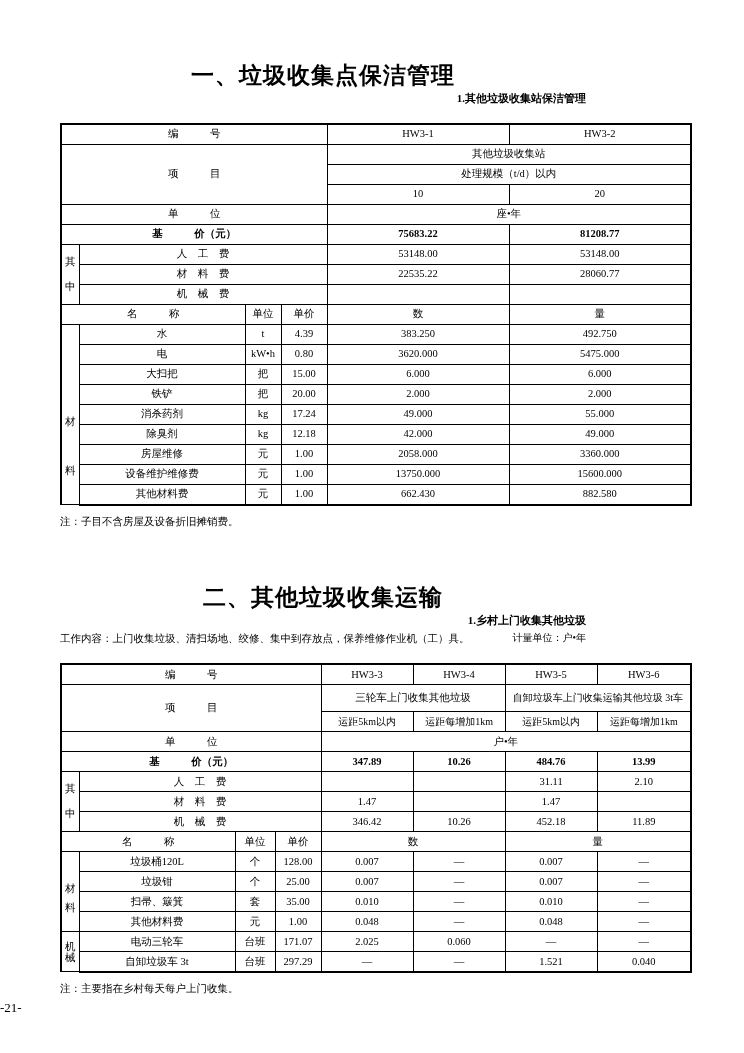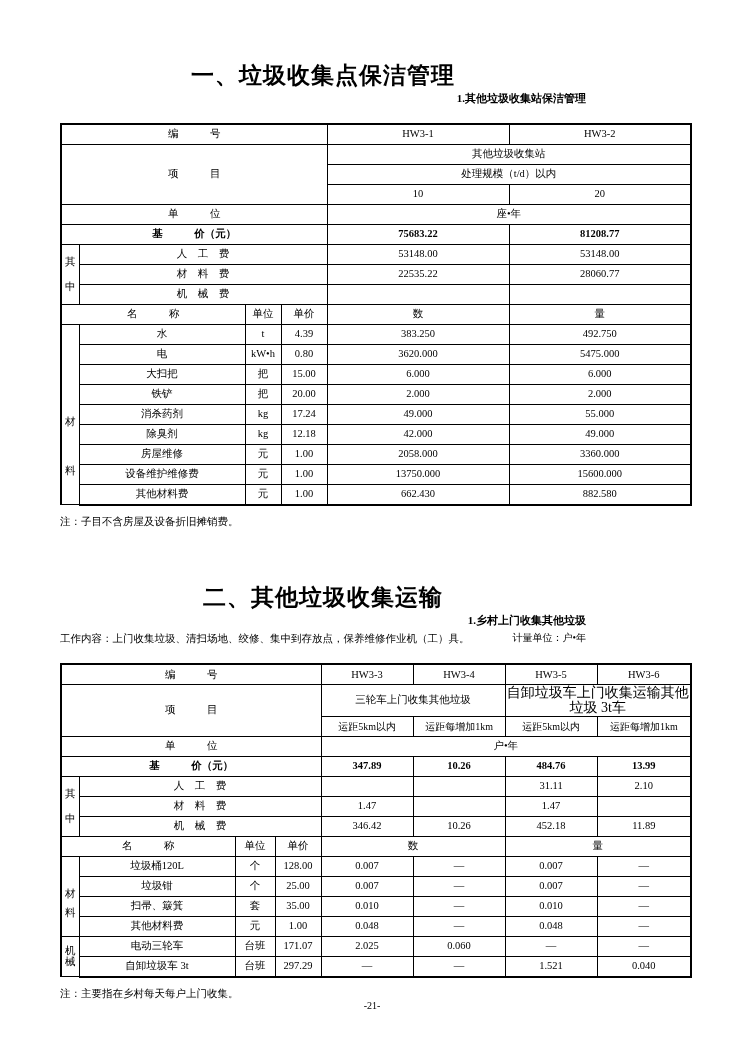--- a/index.html
+++ b/index.html
@@ -106,22 +106,21 @@
   .note {
     font-size: 10.5px;
     margin-top: 10px;
     line-height: 1.2;
   }
   .pageno {
     position: absolute;
     left: 0;
     right: 0;
     top: 1000px;
-    text-align: center;
-    font-size: 10px;
+    font-size: 13px;
   }
   .tbl-wrap { position: relative; }
 </style>
 </head>
 <body>
 
 <div class="page">
 
   <div class="section sec1">
     <h1 class="sec-title">一、垃圾收集点保洁管理</h1>
@@ -300,21 +299,21 @@
         <tr>
           <td class="outer-top left-edge" colspan="5">编　　　号</td>
           <td class="outer-top">HW3-3</td>
           <td class="outer-top">HW3-4</td>
           <td class="outer-top">HW3-5</td>
           <td class="outer-top right-edge">HW3-6</td>
         </tr>
         <tr>
           <td class="left-edge" colspan="5" rowspan="2">项　　　目</td>
           <td colspan="2" style="height:26px">三轮车上门收集其他垃圾</td>
-          <td class="right-edge" colspan="2" style="height:26px;font-size:14px">自卸垃圾车上门收集运输其他垃圾 3t车</td>
+          <td class="right-edge" colspan="2" style="height:26px;font-size:10px">自卸垃圾车上门收集运输其他垃圾 3t车</td>
         </tr>
         <tr>
           <td style="font-size:10px">运距5km以内</td>
           <td style="font-size:10px">运距每增加1km</td>
           <td style="font-size:10px">运距5km以内</td>
           <td class="right-edge" style="font-size:10px">运距每增加1km</td>
         </tr>
         <tr>
           <td class="left-edge" colspan="5">单　　　位</td>
           <td class="right-edge" colspan="4">户•年</td>

